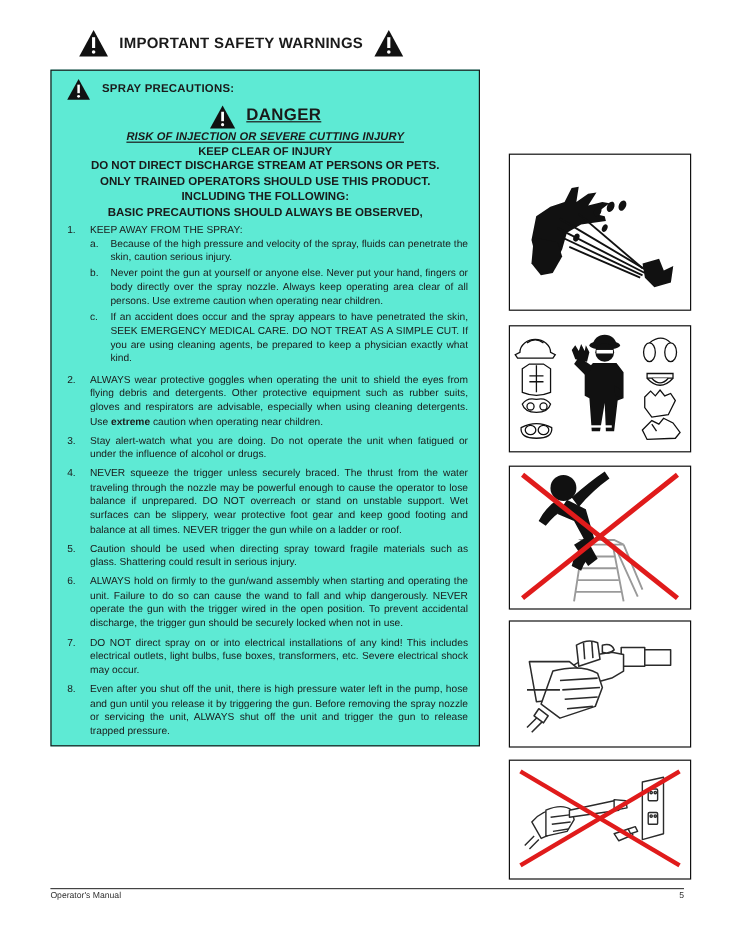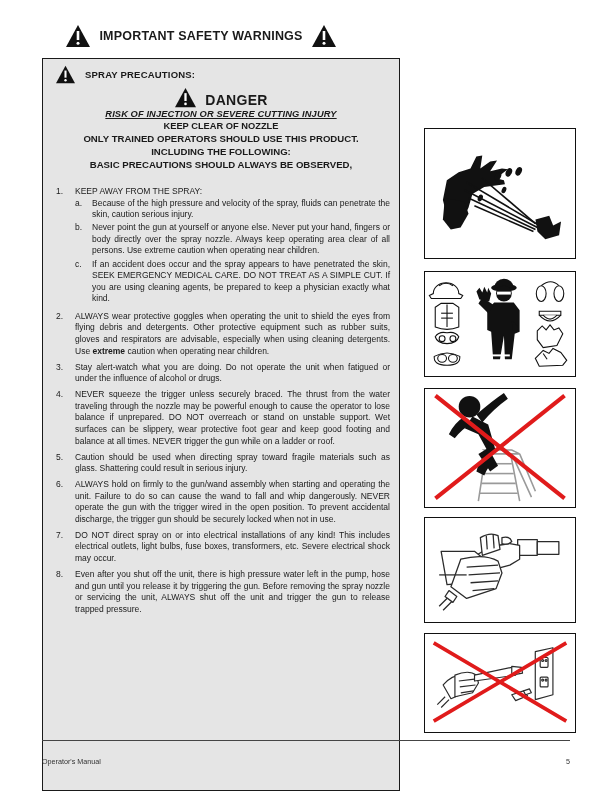--- a/index.html
+++ b/index.html
@@ -20,38 +20,39 @@
   }
   .page-header .title{
     font-size:12.5px; font-weight:bold; letter-spacing:.2px; white-space:nowrap;
   }
   .tri{ display:inline-block; position:relative; }
   .tri svg{ display:block; }
 
   
   .textbox{
     position:absolute; left:42px; top:58px;
-    width:358px; height:733px;
+    width:358px; height:564px;
     border:1.1px solid #1a1a1a;
     box-sizing:border-box;
-    background:#e5e5e5;
+    background:#5eead4;
   }
   .spray-head{
     position:absolute; left:12px; top:6px;
     display:flex; align-items:center; gap:9px;
   }
   .spray-head .label{ font-size:9.5px; font-weight:bold; letter-spacing:.2px; }
 
   .danger-block{
     position:absolute; left:0; right:0; top:28px;
     text-align:center;
   }
   .danger-row{
-    display:flex; align-items:flex-end; justify-content:center; gap:8px;
+    display:flex; align-items:flex-start; justify-content:center; gap:8px;
     margin-bottom:1px;
+    text-decoration:underline;
   }
   .danger-word{ font-size:14px; font-weight:bold; letter-spacing:.3px; }
   .danger-sub1{
     font-size:9.3px; font-weight:bold; font-style:italic;
     text-decoration:underline; letter-spacing:.1px; margin-top:1px;
   }
   .danger-sub2{ font-size:9.3px; font-weight:bold; margin-top:2px; }
   .danger-line{ font-size:9.6px; font-weight:bold; margin-top:2px; }
 
   
@@ -81,21 +82,21 @@
   .panel.p5{ top:633px; height:100px; }
 
   
   .footer-rule{
     position:absolute; left:42px; top:740px; width:528px;
     border-top:0.8px solid #444;
   }
   .footer{
     position:absolute; left:42px; top:741px; width:528px;
     display:flex; justify-content:space-between; align-items:center;
-    font-size:7.2px; color:#333;margin-top:16px;
+    font-size:7.2px; color:#333;
   }
 </style>
 </head>
 <body>
 
 <div class="page">
 
   <div class="page-header">
     <span class="tri">
       <svg width="26" height="24" viewBox="0 0 26 24">
@@ -132,21 +133,22 @@
         <span class="tri">
           <svg width="23" height="21" viewBox="0 0 26 24">
             <polygon points="13,1 25,23 1,23" fill="#111"></polygon>
             <rect x="11.7" y="7" width="2.6" height="9" fill="#fff"></rect>
             <circle cx="13" cy="19.3" r="1.5" fill="#fff"></circle>
           </svg>
         </span>
         <span class="danger-word">DANGER</span>
       </div>
       <div class="danger-sub1">RISK OF INJECTION OR SEVERE CUTTING INJURY</div>
-      <div class="danger-sub2">KEEP CLEAR OF NOZZLE</div>
+      <div class="danger-sub2">KEEP CLEAR OF INJURY</div>
+      <div class="danger-line">DO NOT DIRECT DISCHARGE STREAM AT PERSONS OR PETS.</div>
       <div class="danger-line">ONLY TRAINED OPERATORS SHOULD USE THIS PRODUCT.</div>
       <div class="danger-line">INCLUDING THE FOLLOWING:</div>
       <div class="danger-line">BASIC PRECAUTIONS SHOULD ALWAYS BE OBSERVED,</div>
     </div>
 
     <div class="list">
 
       <div class="item">
         <span class="num">1.</span>
         <span class="body">

